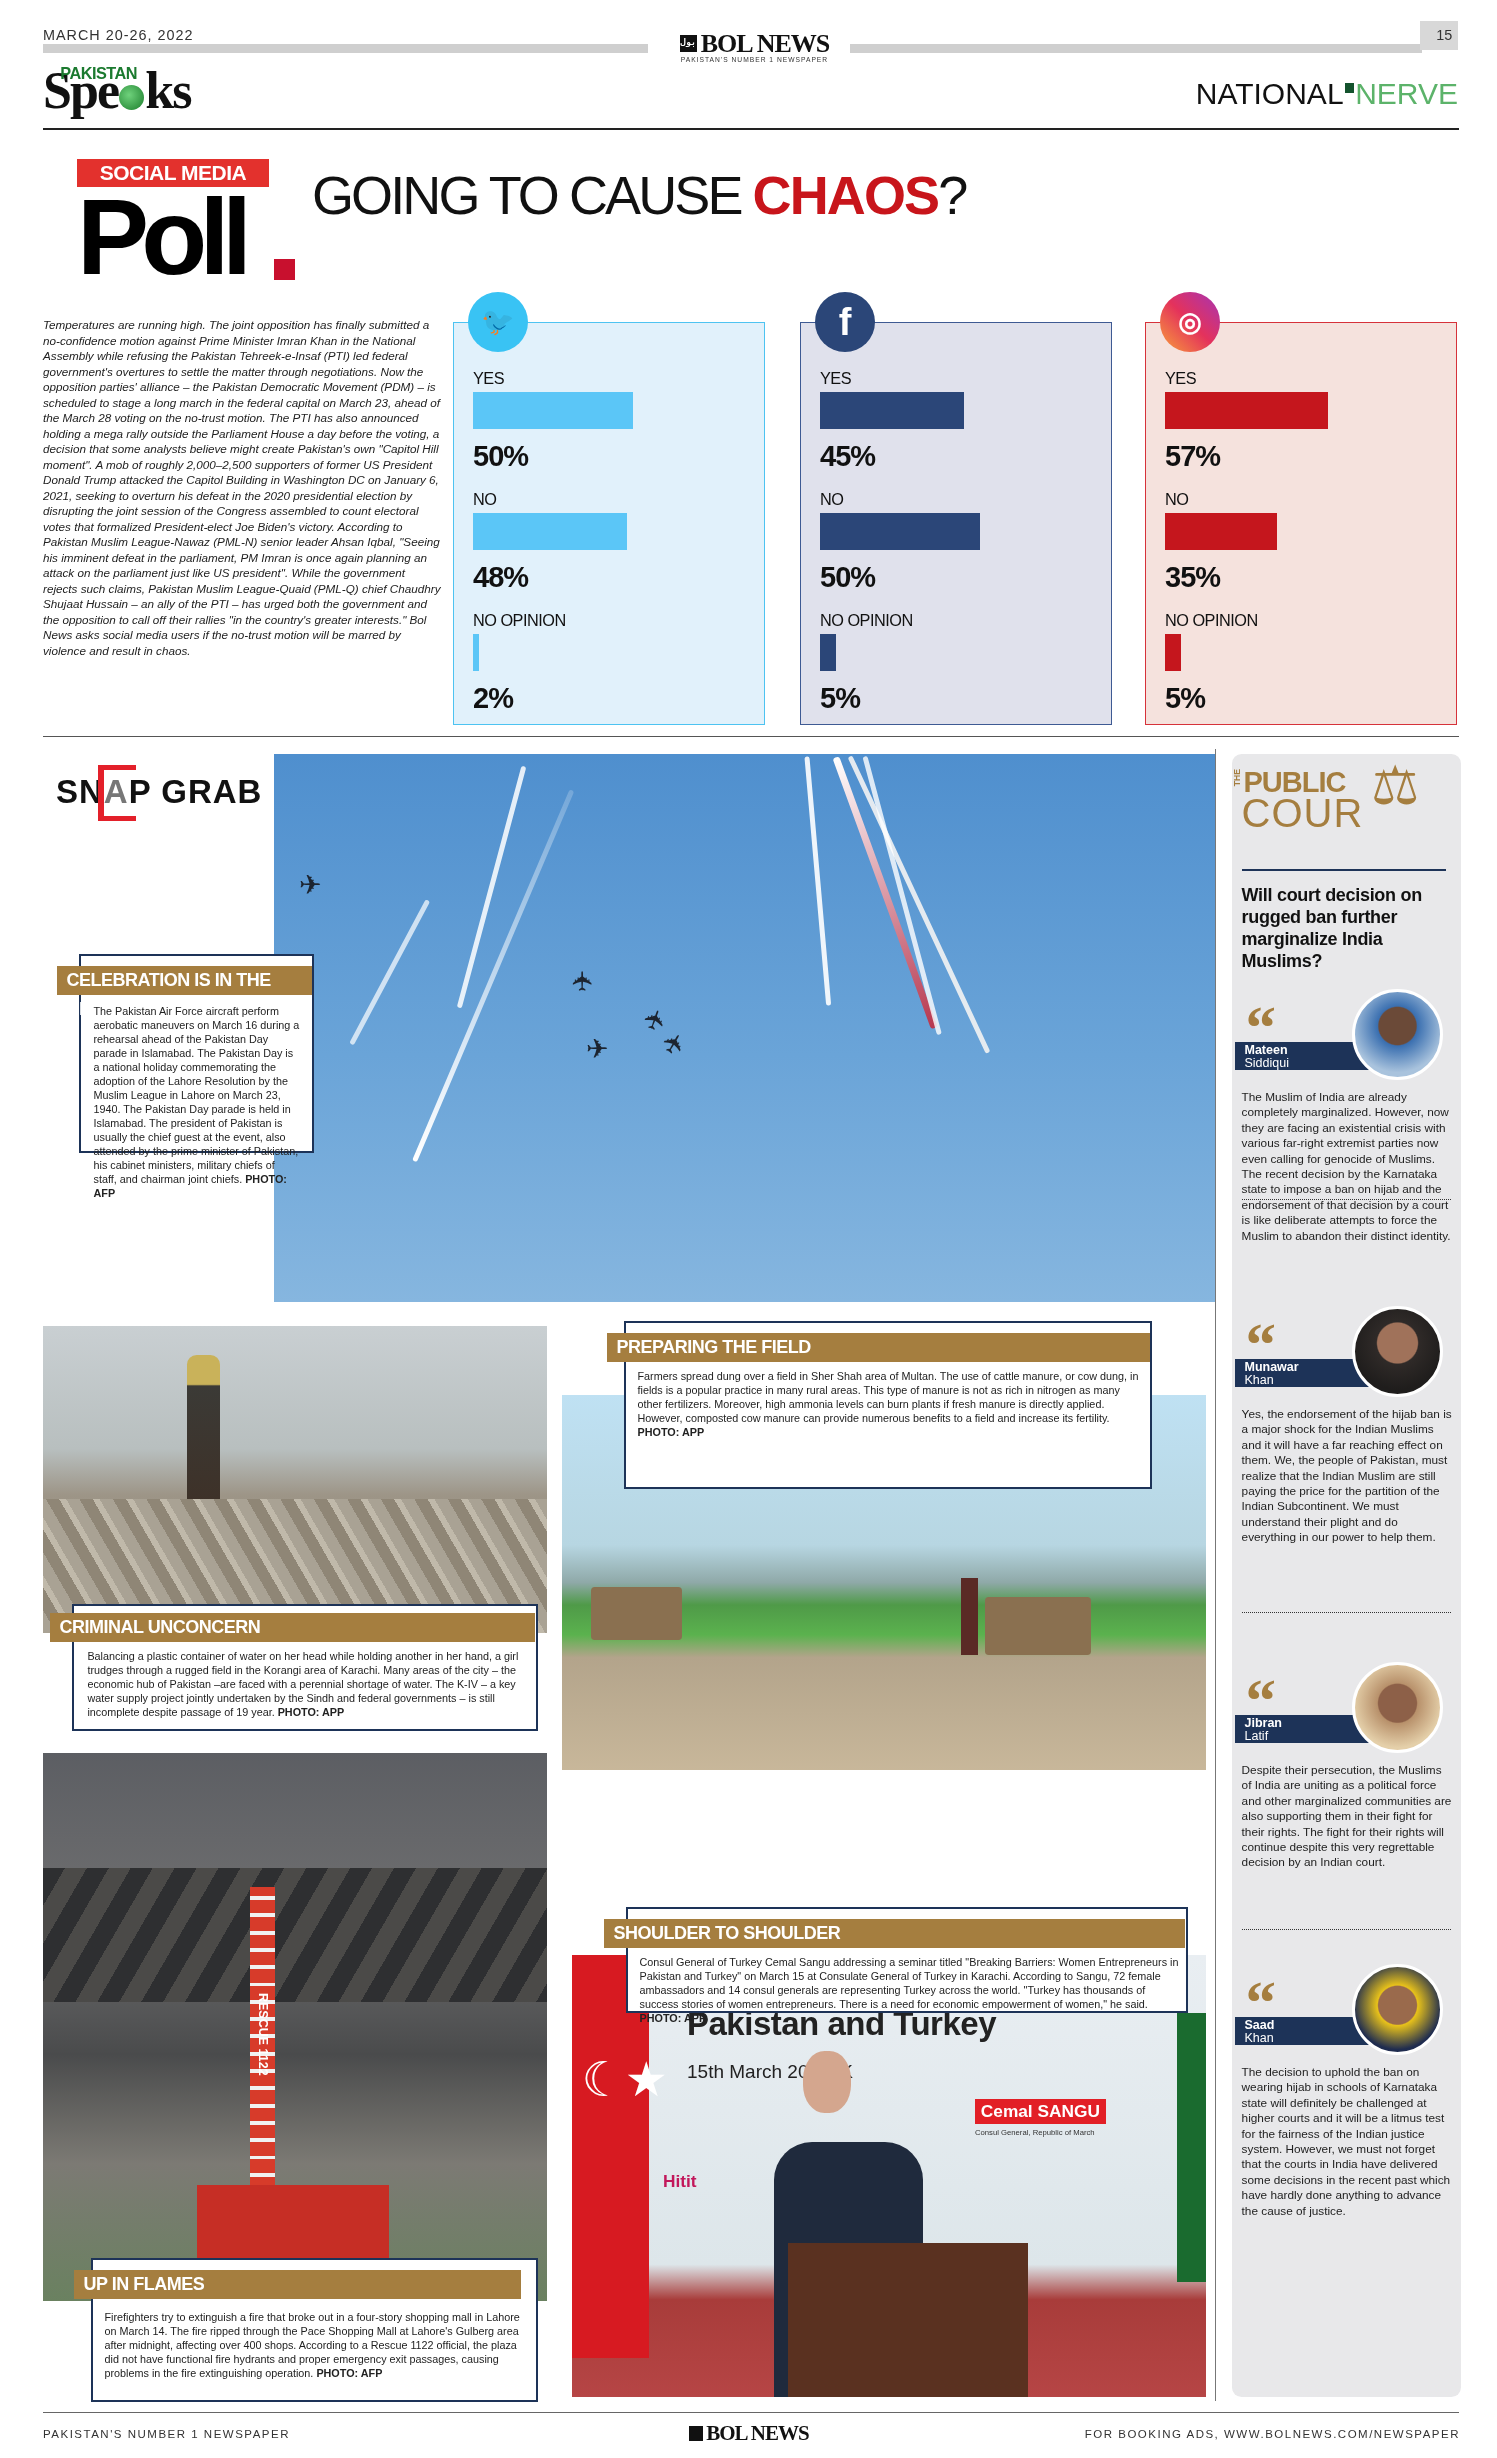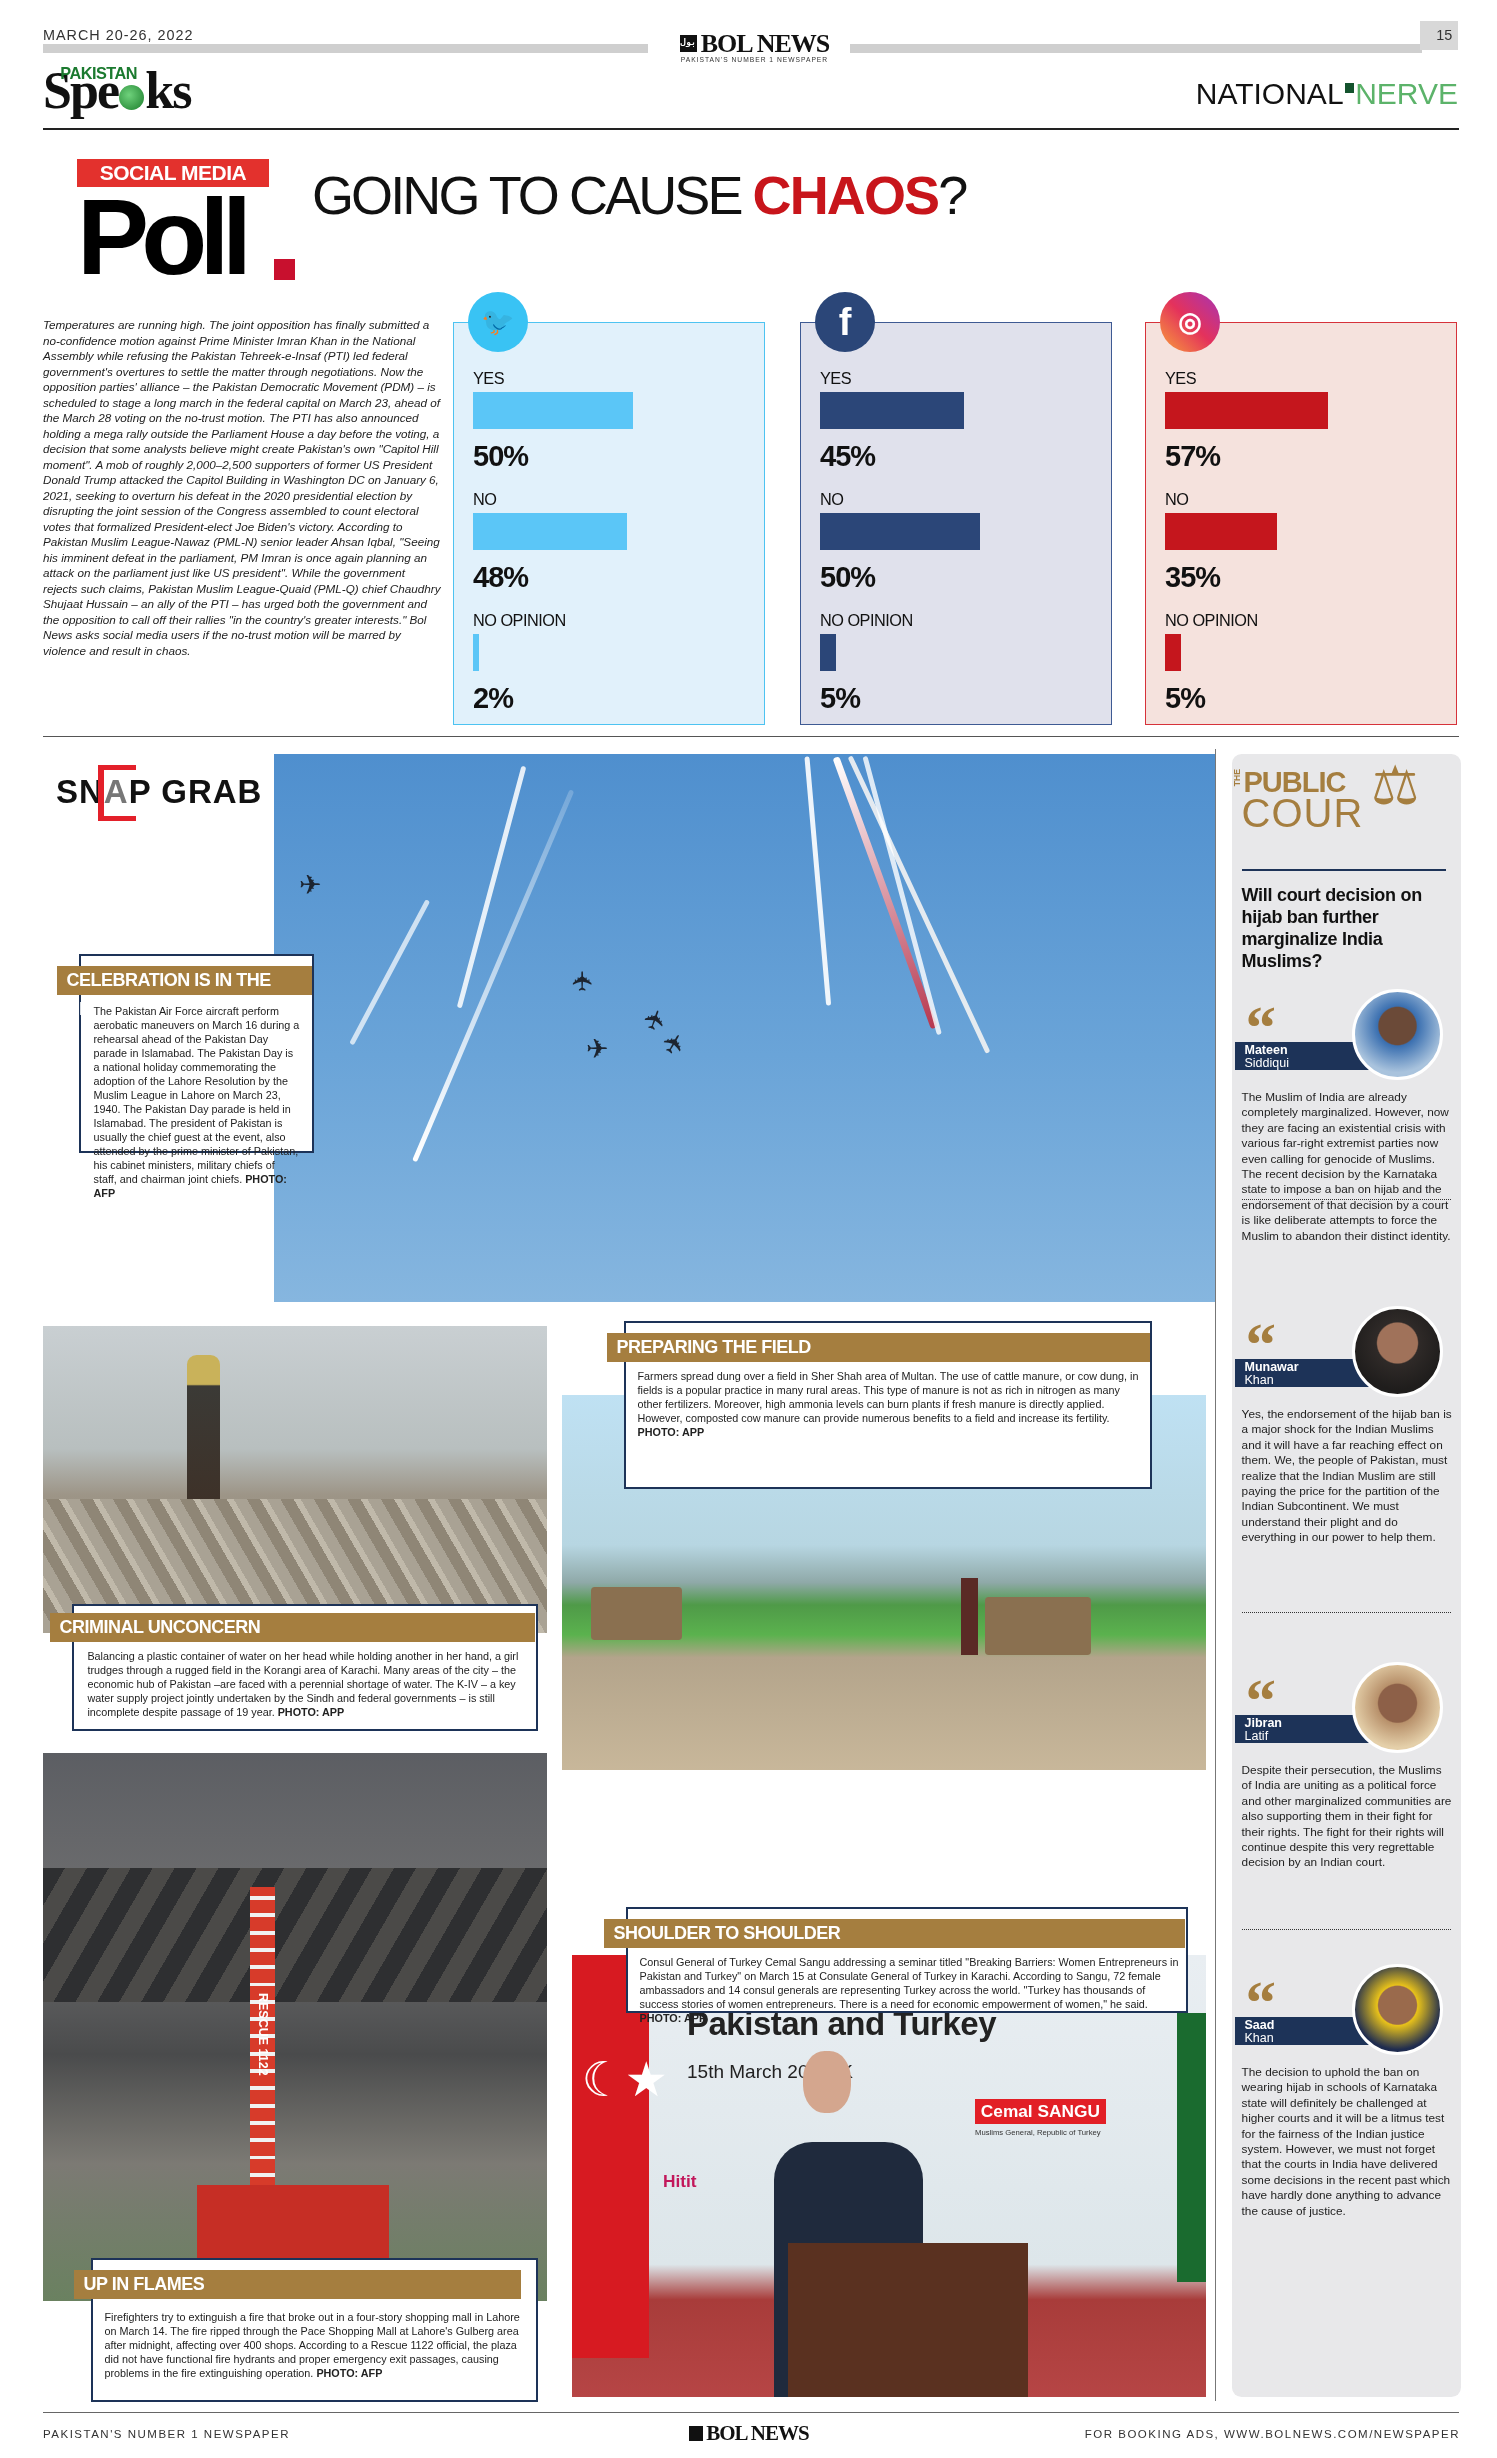--- a/index.html
+++ b/index.html
@@ -206,40 +206,40 @@
 </div>
 
 <div class="abs photo" style="left:572px;top:1955px;width:634px;height:442px;background:linear-gradient(180deg,#e9eef2 0%,#dde6ea 70%,#a83c3a 78%,#b64545 100%)">
   <div style="position:absolute;left:0;top:0;width:77px;height:403px;background:#d71a21">
     <span style="position:absolute;left:9.6px;top:96px;color:#fff;font-size:48px">☾★</span>
   </div>
   <div style="position:absolute;left:115px;top:7.7px;font-size:33px;font-weight:bold;color:#222;letter-spacing:-0.5px">Women Entrepreneurs in</div>
   <div style="position:absolute;left:115px;top:50px;font-size:33px;font-weight:bold;color:#222;letter-spacing:-0.5px">Pakistan and Turkey</div>
   <div style="position:absolute;left:115px;top:106px;font-size:19px;color:#222">15th March 2022, K</div>
   <div style="position:absolute;left:403px;top:144px;background:#e21f26;color:#fff;font-weight:bold;font-size:17.3px;padding:1.9px 5.8px">Cemal SANGU</div>
-  <div style="position:absolute;left:403px;top:173px;font-size:7.7px;color:#333">Muslims General, Republic of Turkey</div>
+  <div style="position:absolute;left:403px;top:173px;font-size:7.7px;color:#333">Consul General, Republic of March</div>
   <div style="position:absolute;left:91px;top:216px;font-size:17.3px;color:#c2185b;font-weight:bold">Hitit</div>
   <div style="position:absolute;left:202px;top:187px;width:149px;height:255px;background:#1f2a3d;border-radius:38px 38px 0 0"></div>
   <div style="position:absolute;left:231px;top:96px;width:48px;height:62px;background:#d4a68e;border-radius:45%"></div>
   <div style="position:absolute;left:216px;top:288px;width:240px;height:154px;background:#5a3120"></div>
   <div style="position:absolute;right:0;top:58px;width:29px;height:269px;background:#1a6b2f"></div>
 </div>
 <div class="abs cap" style="left:626px;top:1907px;width:562px;height:106px">
   <div class="ttl" style="left:-24px;top:9.6px;width:581px">SHOULDER TO SHOULDER</div>
   <div class="txt" style="left:11.5px;top:46px;width:543px"><span>Consul General of Turkey Cemal Sangu addressing a seminar titled "Breaking Barriers: Women Entrepreneurs in Pakistan and Turkey" on March 15 at Consulate General of Turkey in Karachi. According to Sangu, 72 female ambassadors and 14 consul generals are representing Turkey across the world. "Turkey has thousands of success stories of women entrepreneurs. There is a need for economic empowerment of women," he said.</span> <b>PHOTO: APP</b></div>
 </div>
 
 <div class="abs rcol-div"></div>
 <div class="abs court">
   <div class="the">THE</div>
   <div class="public">PUBLIC</div>
   <div class="courw">COUR</div>
   <div class="scales">⚖</div>
   <div class="line"></div>
-  <div class="q">Will court decision on hijab ban further marginalize India Muslims?</div>
+  <div class="q">Will court decision on rugged ban further marginalize India Muslims?</div>
   <div id="opinions">
       <div class="op" style="top: 235px;">
         <div class="quote"><span class="g">“</span></div>
         <div class="nm"><b>Mateen</b><span>Siddiqui</span></div>
         <div class="av" style="background:radial-gradient(circle at 50% 40%,#6b4a38 0 28%,#3a6fb0 30%,#a9c3dd 70%)"></div>
         <div class="body">The Muslim of India are already completely marginalized. However, now they are facing an existential crisis with various far-right extremist parties now even calling for genocide of Muslims. The recent decision by the Karnataka state to impose a ban on hijab and the endorsement of that decision by a court is like deliberate attempts to force the Muslim to abandon their distinct identity.</div>
       </div>
       <div class="op" style="top: 445px;">
         <div class="dots" style="top:0"></div>
       </div>

